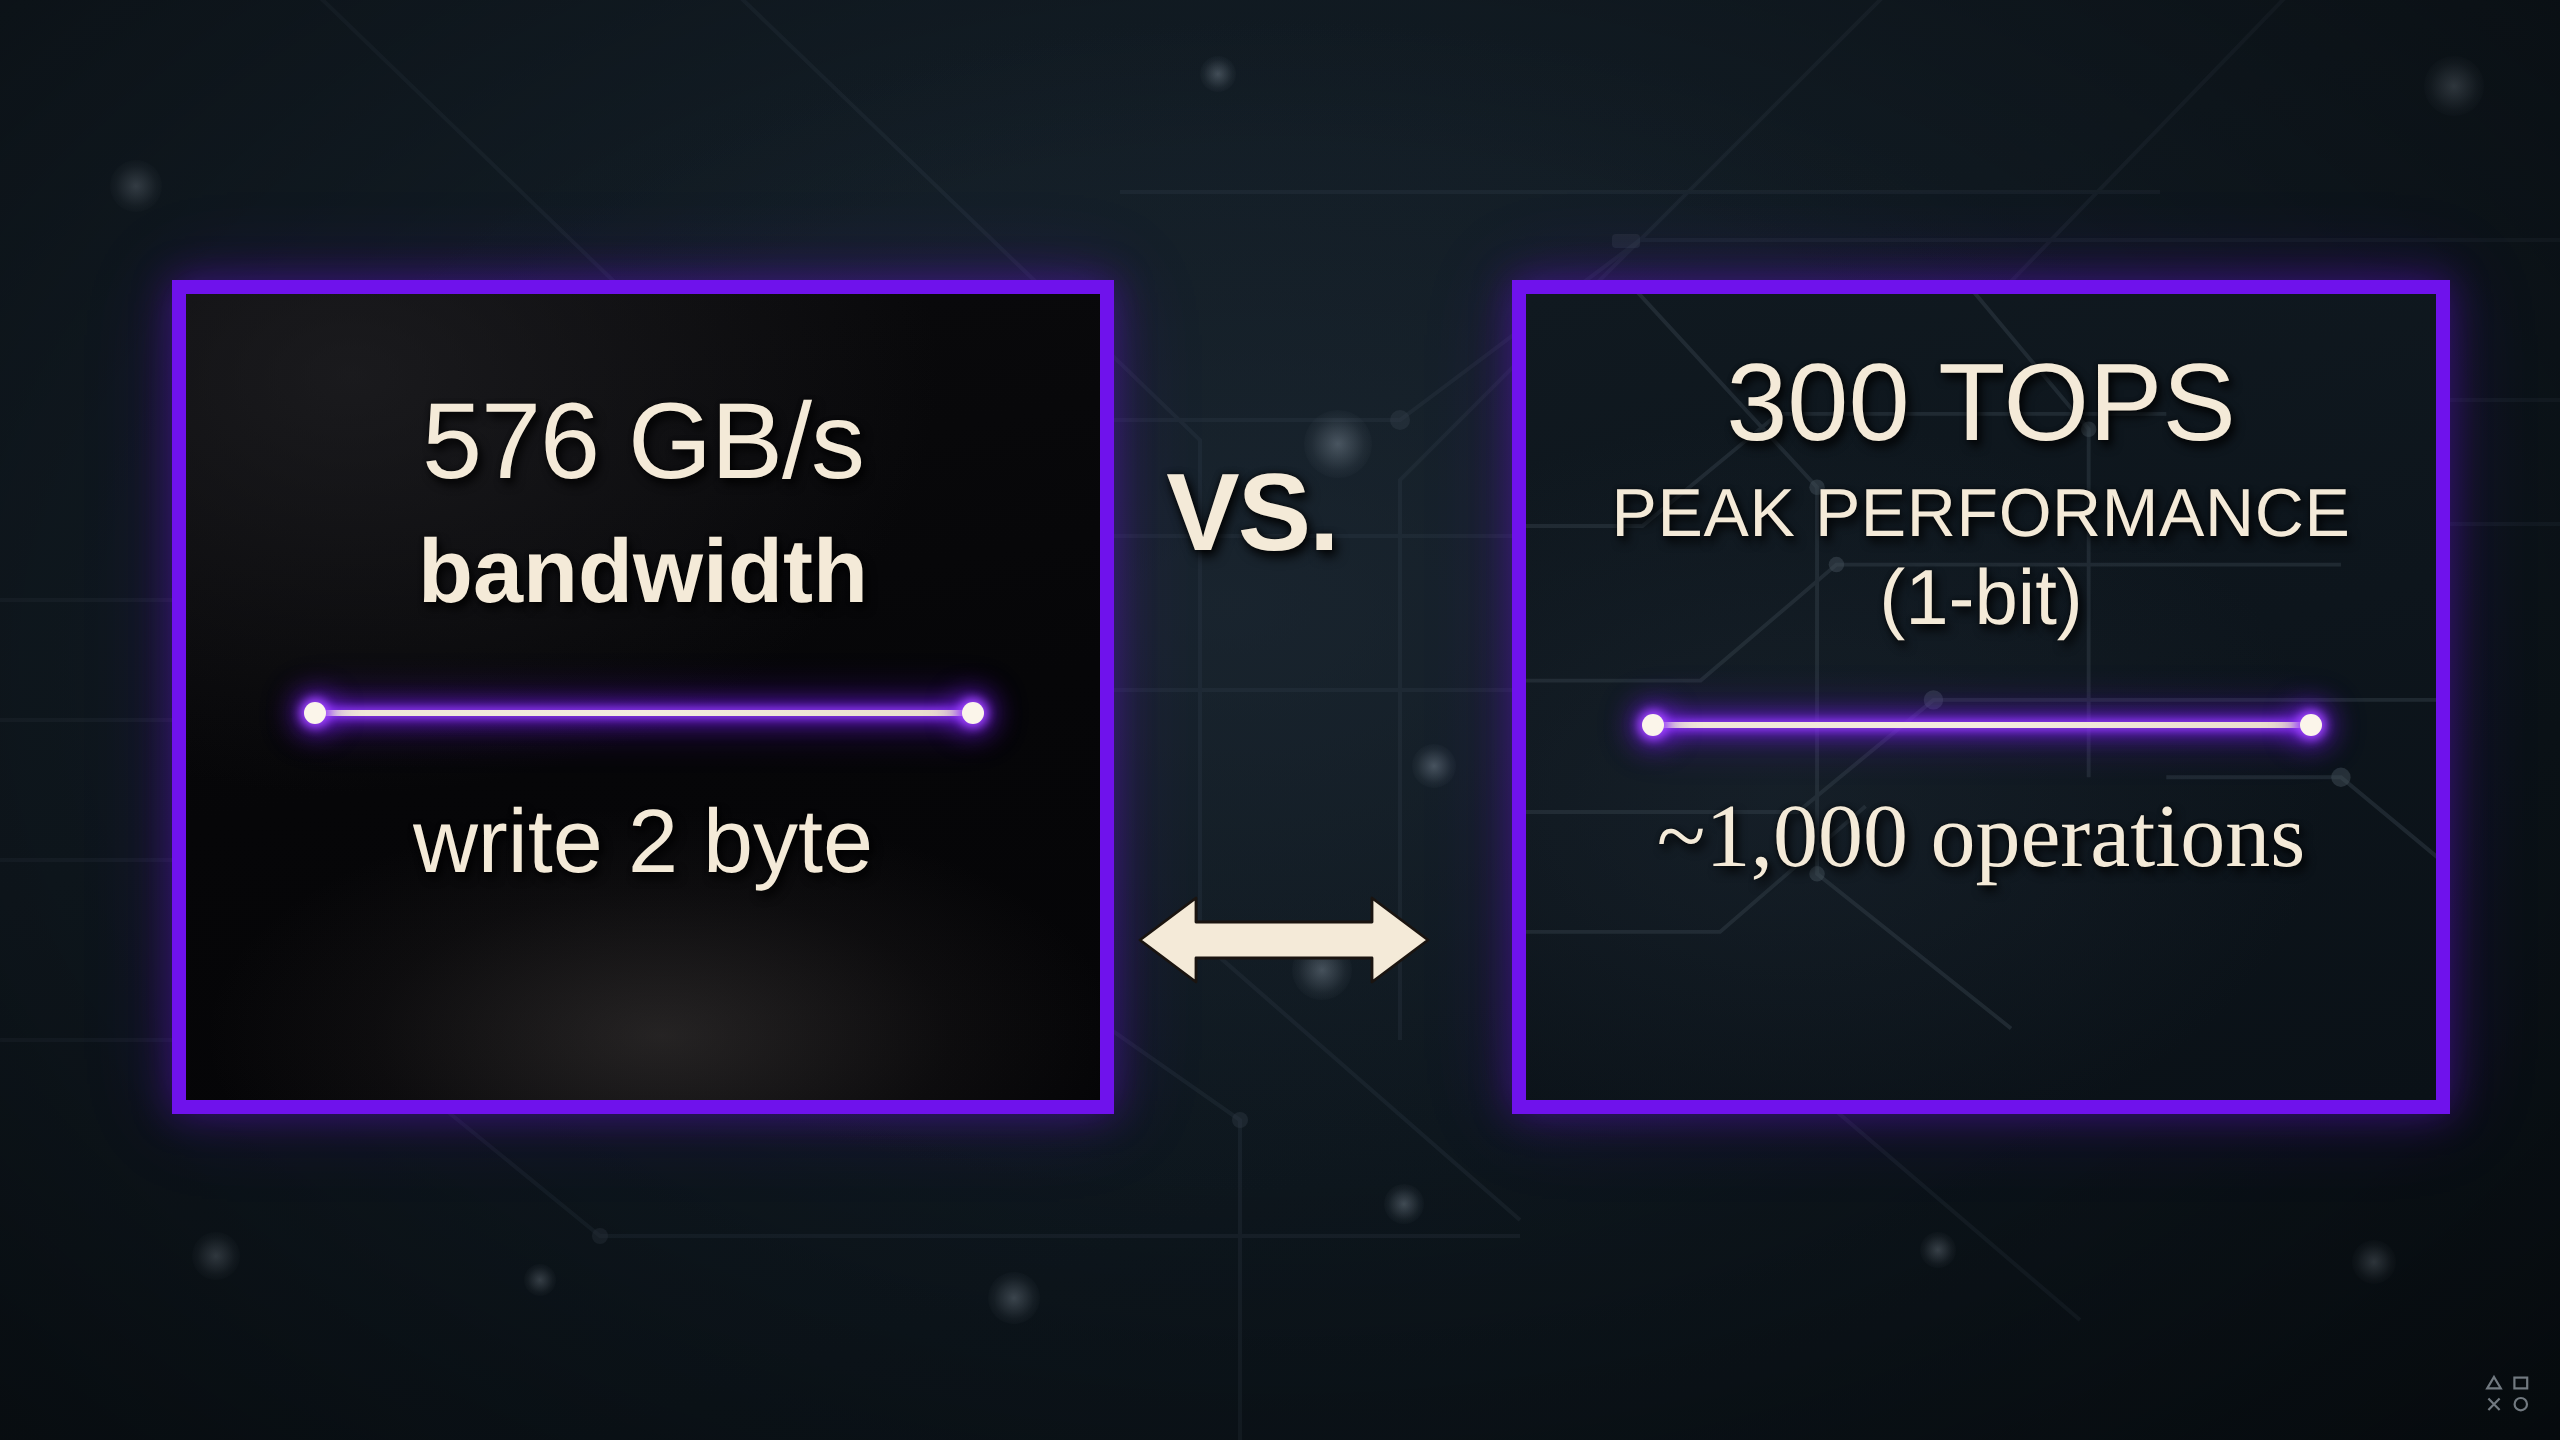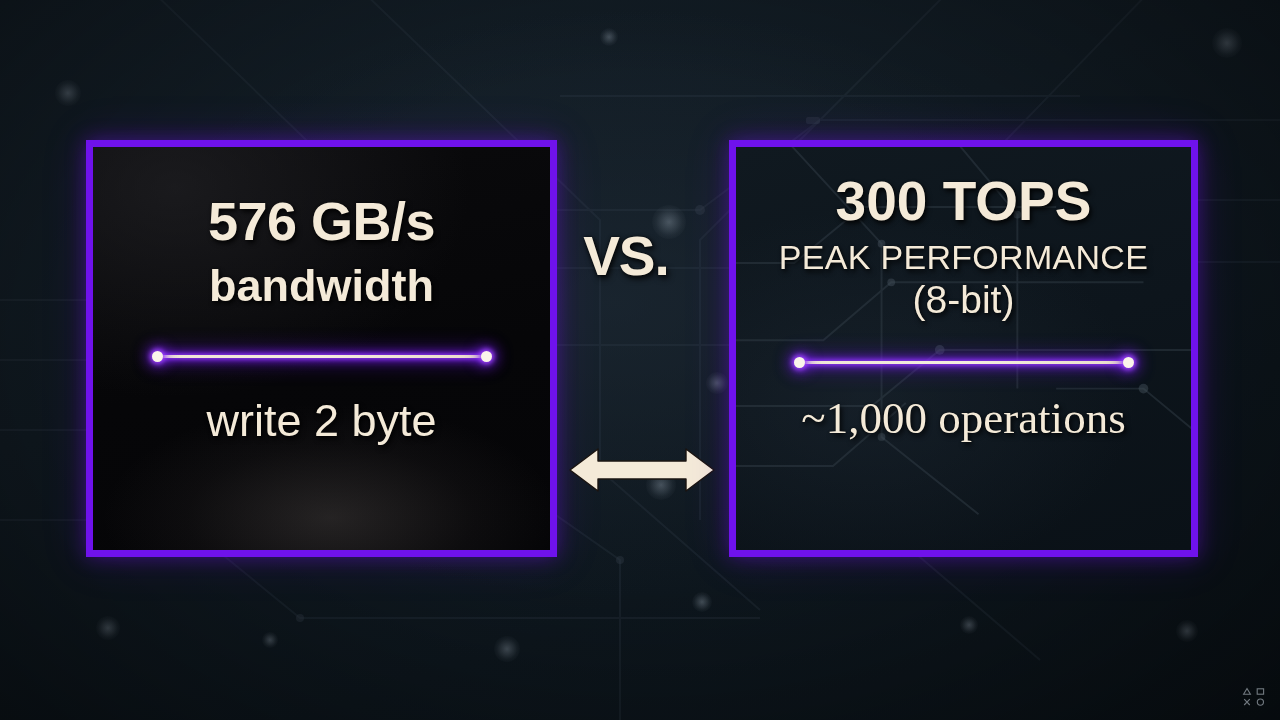--- a/index.html
+++ b/index.html
@@ -59,21 +59,21 @@
     box-sizing: border-box;
     display: flex;
     flex-direction: column;
     align-items: center;
     overflow: hidden;
     box-shadow:
       0 0 18px rgba(111,18,236,0.40),
       0 0 42px rgba(111,18,236,0.18);
   }
   .panel-left  { left: 86px;  width: 471px; }
-  .panel-right { left: 729px; width: 469px; }
+  .panel-right { left: 756px; width: 469px; }
 
   .panel-bg {
     position: absolute;
     inset: 0;
     z-index: 0;
   }
   .panel-left .panel-bg {
     background:
       radial-gradient(ellipse 300px 150px at 52% 92%, rgba(150,140,135,0.22) 0%, rgba(120,110,108,0.07) 48%, rgba(0,0,0,0) 76%),
       radial-gradient(ellipse 420px 300px at 18% 10%, rgba(40,40,44,0.55) 0%, rgba(0,0,0,0) 70%),
@@ -98,21 +98,21 @@
     width: 100%;
     height: 100%;
     display: flex;
     flex-direction: column;
     align-items: center;
   }
 
   
   .headline {
     color: #f4ead8;
-    font-weight: bold;
+    font-weight: normal;
     letter-spacing: -0.5px;
     text-align: left;
     line-height: 1.0;
     text-shadow: 2px 3px 5px rgba(0,0,0,0.85), 0 0 2px rgba(0,0,0,0.6);
     white-space: nowrap;
   }
   .subline {
     color: #f4ead8;
     text-align: center;
     line-height: 1.06;
@@ -308,21 +308,21 @@
           <circle cx="210" cy="210" r="5"></circle>
           <circle cx="420" cy="250" r="5"></circle>
           <circle cx="150" cy="300" r="4"></circle>
         </g>
       </svg>
     </div>
 
     <div class="panel-content">
       <div class="headline">300 TOPS</div>
       <div class="subline sub-caps">PEAK PERFORMANCE</div>
-      <div class="subline sub-paren">(8-bit)</div>
+      <div class="subline sub-paren">(1-bit)</div>
 
       <div class="divider">
         <div class="divider-line"></div>
         <div class="divider-dot left"></div>
         <div class="divider-dot right"></div>
       </div>
 
       <div class="footline">~1,000 operations</div>
     </div>
   </div>

